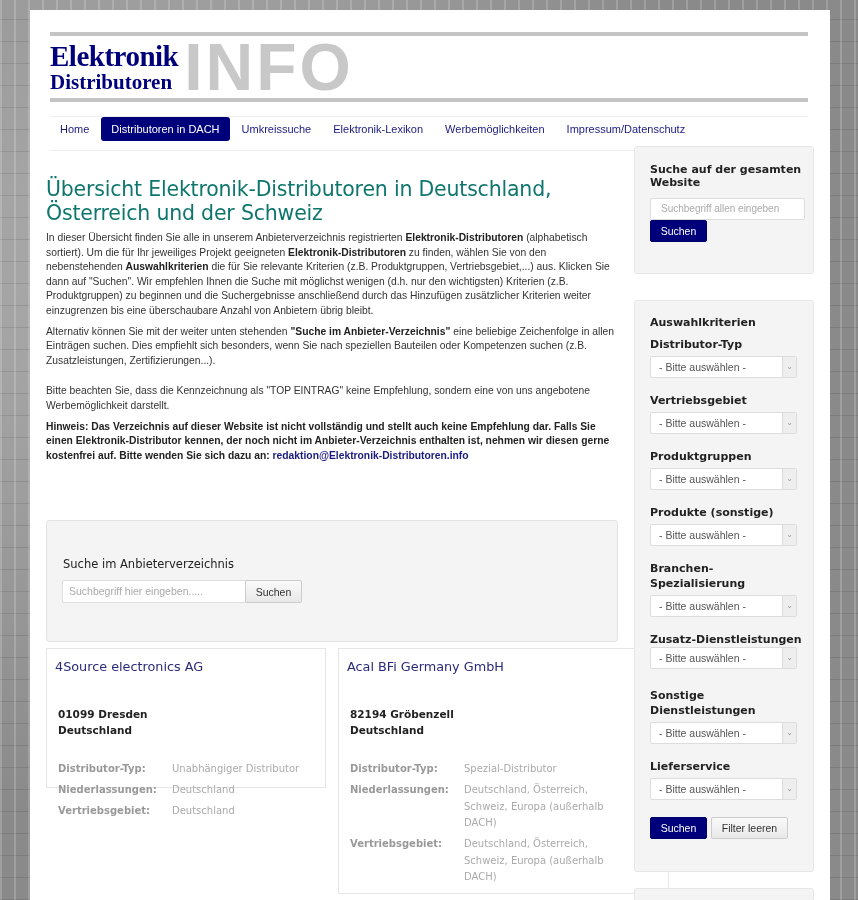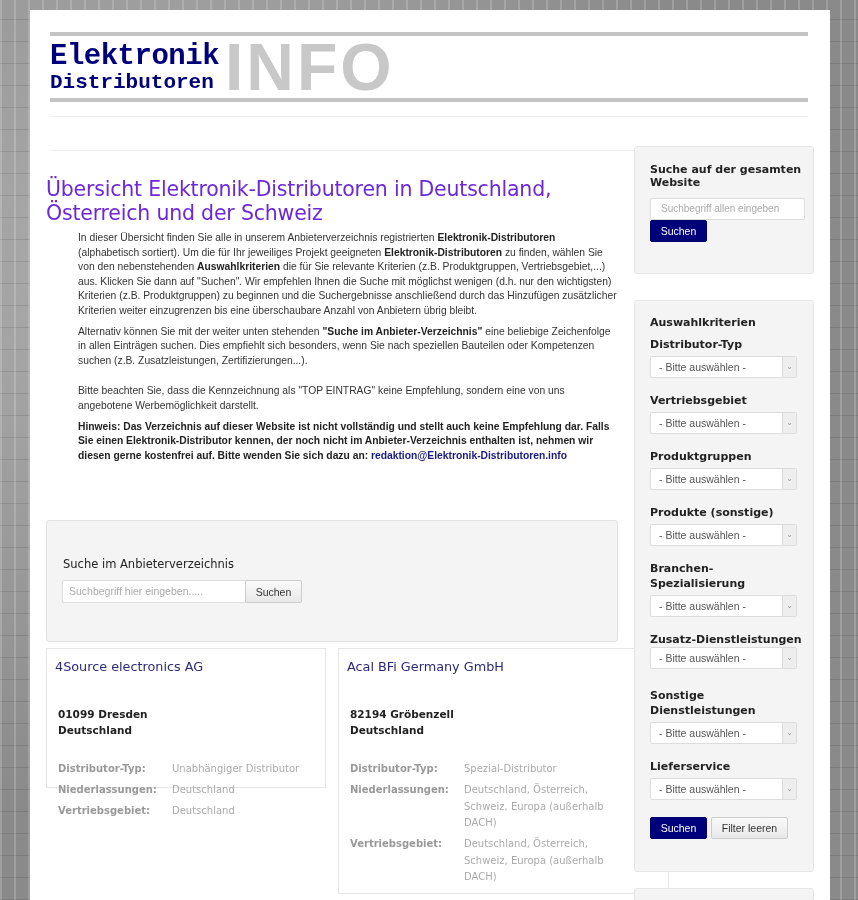--- a/index.html
+++ b/index.html
@@ -15,37 +15,37 @@
     position: relative;
   }
   .page {
     position: absolute; left: 30px; top: 10px; width: 800px; height: 900px;
     background: #fff;
   }
   
   .header { position: absolute; left: 20px; top: 22px; width: 758px; }
   .hdr-line { height: 4px; background: #c4c4c4; width: 758px; }
   .logo { display: flex; align-items: center; height: 62px; }
-  .logo-text { color: #00007a; font-family: Liberation Mono, monospace; font-weight: bold; line-height: 1; }
+  .logo-text { color: #00007a; font-family: Liberation Serif, serif; font-weight: bold; line-height: 1; }
   .logo-text .l1 { font-size: 29px; letter-spacing: -0.5px; display:block; }
   .logo-text .l2 { font-size: 21px; letter-spacing: 0px; display:block; margin-top:1px; }
   .logo-info { color: #c8c8c8; font-family: "Liberation Sans", sans-serif; font-weight: bold; font-size: 66px; letter-spacing: 3px; margin-left: 6px; line-height: 60px; }
   .hdr-sep { height: 1px; background: #eee; width: 758px; margin-top: 14px; }
 
   .nav { position: absolute; left: 20px; top: 104px; width: 758px; height: 30px; display: flex; align-items: center; }
   .nav a {
     font-size: 11px; color: #1a1a80; text-decoration: none; padding: 6px 10px; border-radius: 3px; margin-right: 2px;
   }
   .nav a.active { background: #00007a; color: #fff; }
   .nav-sep { position: absolute; left: 20px; top: 140px; width: 758px; height: 1px; background: #eee; }
 
   
   .main { position: absolute; left: 16px; top: 167px; width: 572px; }
-  h1 { font-family: "DejaVu Sans", sans-serif; font-weight: normal; font-size: 20.5px; color: #6d28d9; line-height: 24px; letter-spacing: -0.2px; }
-  .intro p { font-size: 10.3px; line-height: 14.6px; color: #333; margin-top: 6px; margin-left: 32px; }
+  h1 { font-family: "DejaVu Sans", sans-serif; font-weight: normal; font-size: 20.5px; color: #0f766e; line-height: 24px; letter-spacing: -0.2px; }
+  .intro p { font-size: 10.3px; line-height: 14.6px; color: #333; margin-top: 6px; }
   .intro p b { color: #222; }
   .intro p.gap { margin-top: 16px; }
   .intro a { color: #1a1a80; text-decoration: none; font-weight: bold; }
 
   .dir-search {
     position: absolute; left: 16px; top: 510px; width: 572px; height: 122px;
     background: #f4f4f4; border: 1px solid #e3e3e3; border-radius: 3px;
   }
   .dir-search h3 { position: absolute; left: 16px; top: 36px; font-family: "DejaVu Sans", sans-serif; font-size: 11.5px; font-weight: normal; color: #222; }
   .dir-search .inp {
@@ -96,20 +96,28 @@
       <div class="logo-text">
         <span class="l1">Elektronik</span>
         <span class="l2">Distributoren</span>
       </div>
       <div class="logo-info">INFO</div>
     </div>
     <div class="hdr-line"></div>
     <div class="hdr-sep"></div>
   </div>
 
+  <nav class="nav">
+    <a class="nav-item">Home</a>
+    <a class="nav-item active">Distributoren in DACH</a>
+    <a class="nav-item">Umkreissuche</a>
+    <a class="nav-item">Elektronik-Lexikon</a>
+    <a class="nav-item">Werbemöglichkeiten</a>
+    <a class="nav-item">Impressum/Datenschutz</a>
+  </nav>
   <div class="nav-sep"></div>
 
   <div class="main">
     <h1>Übersicht Elektronik-Distributoren in Deutschland, Österreich und der Schweiz</h1>
     <div class="intro">
       <p><span>In dieser Übersicht finden Sie alle in unserem Anbieterverzeichnis registrierten </span><b>Elektronik-Distributoren</b><span> (alphabetisch sortiert). Um die für Ihr jeweiliges Projekt geeigneten </span><b>Elektronik-Distributoren</b><span> zu finden, wählen Sie von den nebenstehenden </span><b>Auswahlkriterien</b><span> die für Sie relevante Kriterien (z.B. Produktgruppen, Vertriebsgebiet,...) aus. Klicken Sie dann auf "Suchen". Wir empfehlen Ihnen die Suche mit möglichst wenigen (d.h. nur den wichtigsten) Kriterien (z.B. Produktgruppen) zu beginnen und die Suchergebnisse anschließend durch das Hinzufügen zusätzlicher Kriterien weiter einzugrenzen bis eine überschaubare Anzahl von Anbietern übrig bleibt.</span></p>
       <p><span>Alternativ können Sie mit der weiter unten stehenden </span><b>"Suche im Anbieter-Verzeichnis"</b><span> eine beliebige Zeichenfolge in allen Einträgen suchen. Dies empfiehlt sich besonders, wenn Sie nach speziellen Bauteilen oder Kompetenzen suchen (z.B. Zusatzleistungen, Zertifizierungen...).</span></p>
       <p class="gap">Bitte beachten Sie, dass die Kennzeichnung als "TOP EINTRAG" keine Empfehlung, sondern eine von uns angebotene Werbemöglichkeit darstellt.</p>
       <p><b>Hinweis: Das Verzeichnis auf dieser Website ist nicht vollständig und stellt auch keine Empfehlung dar. Falls Sie einen Elektronik-Distributor kennen, der noch nicht im Anbieter-Verzeichnis enthalten ist, nehmen wir diesen gerne kostenfrei auf. Bitte wenden Sie sich dazu an: </b><a>redaktion@Elektronik-Distributoren.info</a></p>
     </div>

